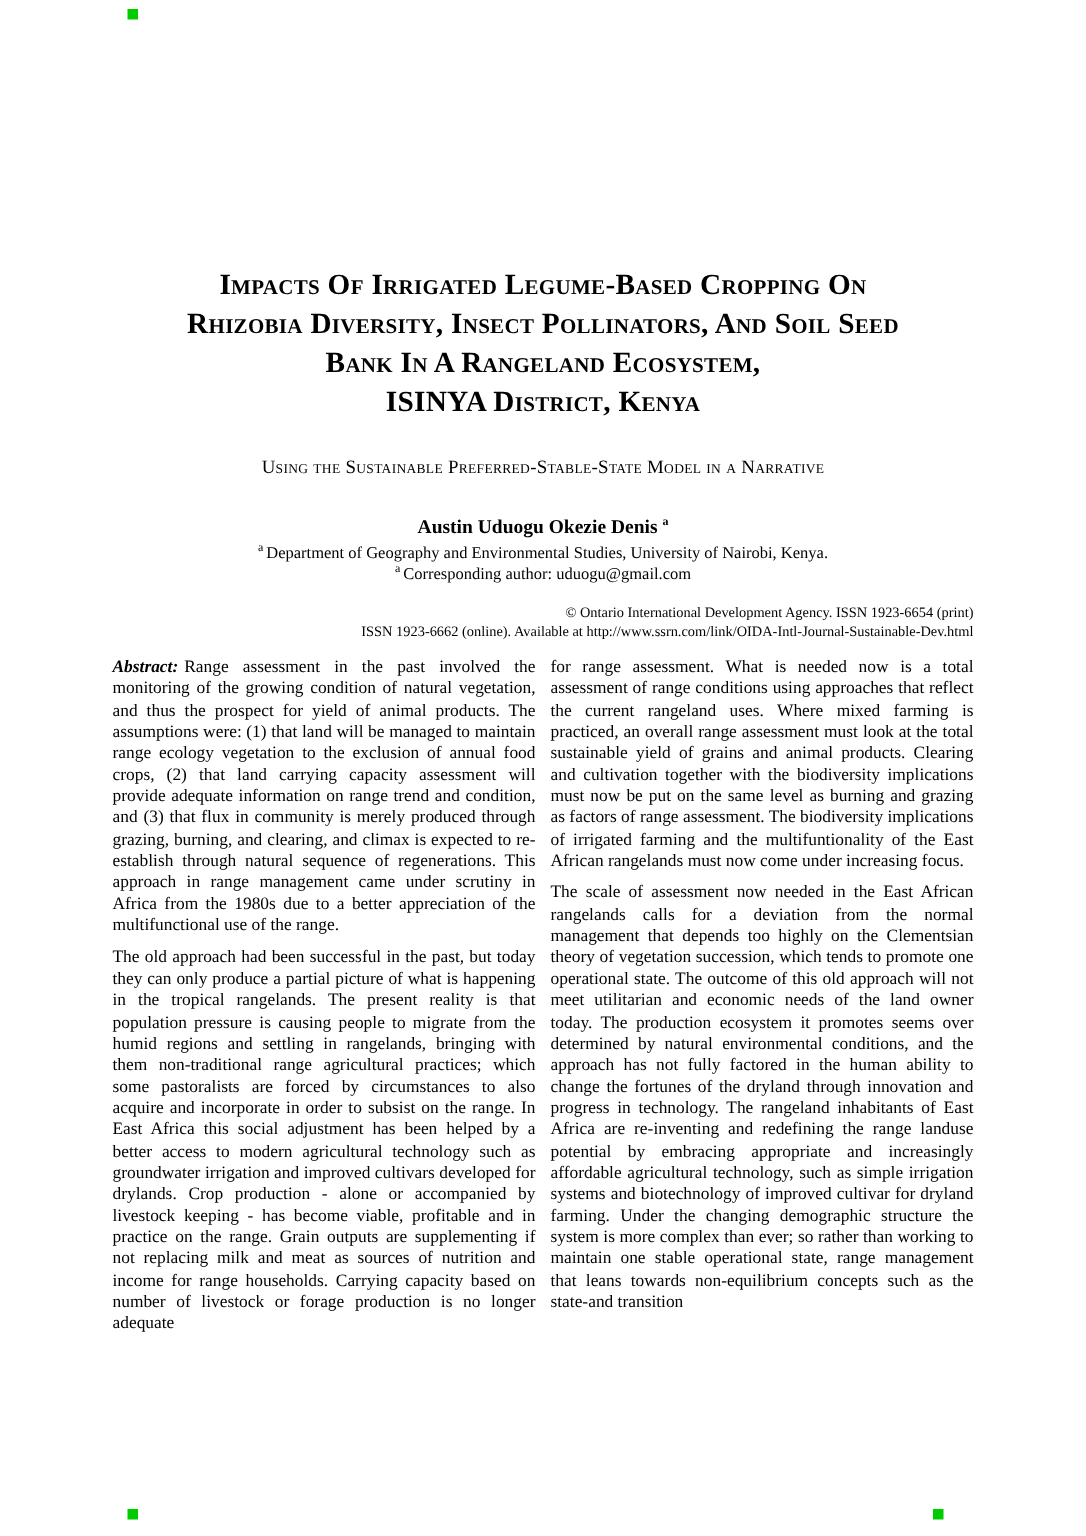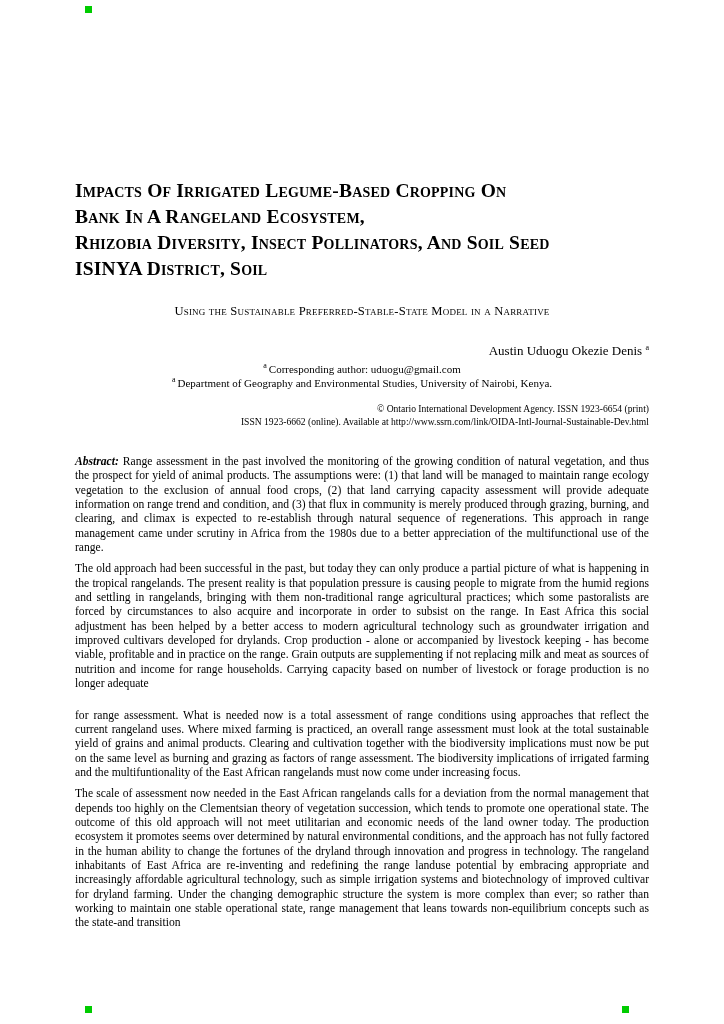--- a/index.html
+++ b/index.html
@@ -10,40 +10,40 @@
     color:#000;
     font-family:"Liberation Serif", serif;
     overflow:hidden;
   }
   .content{
     position:absolute;
     left:75px;top:178px;
     width:574px;
   }
   .title{
-    text-align:left;
+    text-align:center;
     font-weight:bold;
     font-variant:small-caps;
     font-size:19.5px;
     line-height:26px;
     letter-spacing:0.2px;
   }
   .subtitle{
     margin-top:21px;
     text-align:center;
     font-weight:normal;
     font-variant:small-caps;
     font-size:12.6px;
     line-height:16px;
     letter-spacing:0.2px;
   }
   .author{
     margin-top:24px;
-    text-align:right;
-    font-weight:normal;
+    text-align:center;
+    font-weight:bold;
     font-size:13px;
     line-height:16px;
   }
   .author sup, .affil sup, .imprint sup{
     font-size:8px;
     vertical-align:super;
     line-height:0;
   }
   .affil{
     margin-top:3px;
@@ -52,24 +52,23 @@
     line-height:14px;
   }
   .affil .line sup{margin-right:2px;}
   .imprint{
     margin-top:12px;
     text-align:right;
     font-size:9.6px;
     line-height:13px;
   }
   .columns{
-    margin-top:27px;
+    margin-top:10px;
     display:flex;
     gap:10px;
-    flex-direction:column;
   }
   .col{
     flex:1 1 0;
     text-align:justify;
     font-size:11.6px;
     line-height:14.35px;
     hyphens:none;
   }
   .col p{margin:0 0 7px 0;}
   .abstract-label{
@@ -92,32 +91,32 @@
 <div class="page">
 
   <div class="corner-mark tl"></div>
   <div class="corner-mark bl"></div>
   <div class="corner-mark br"></div>
 
   <div class="content">
 
     <div class="title">
       <div>Impacts Of Irrigated Legume-Based Cropping On</div>
+      <div>Rhizobia Diversity, Insect Pollinators, And Soil Seed</div>
       <div>Bank In A Rangeland Ecosystem,</div>
-      <div>Rhizobia Diversity, Insect Pollinators, And Soil Seed</div>
-      <div>ISINYA District, Soil</div>
+      <div>ISINYA District, Kenya</div>
     </div>
 
     <div class="subtitle">Using the Sustainable Preferred-Stable-State Model in a Narrative</div>
 
     <div class="author"><span>Austin Uduogu Okezie Denis</span> <sup>a</sup></div>
 
     <div class="affil">
+      <div class="line"><sup>a</sup><span>Department of Geography and Environmental Studies, University of Nairobi, Kenya.</span></div>
       <div class="line"><sup>a</sup><span>Corresponding author: uduogu@gmail.com</span></div>
-      <div class="line"><sup>a</sup><span>Department of Geography and Environmental Studies, University of Nairobi, Kenya.</span></div>
     </div>
 
     <div class="imprint">
       <div>© Ontario International Development Agency. ISSN 1923-6654 (print)</div>
       <div>ISSN 1923-6662 (online). Available at http://www.ssrn.com/link/OIDA-Intl-Journal-Sustainable-Dev.html</div>
     </div>
 
     <div class="columns">
       <div class="col">
         <p><span class="abstract-label">Abstract:</span><span>Range assessment in the past involved the monitoring of the growing condition of natural vegetation, and thus the prospect for yield of animal products. The assumptions were: (1) that land will be managed to maintain range ecology vegetation to the exclusion of annual food crops, (2) that land carrying capacity assessment will provide adequate information on range trend and condition, and (3) that flux in community is merely produced through grazing, burning, and clearing, and climax is expected to re-establish through natural sequence of regenerations. This approach in range management came under scrutiny in Africa from the 1980s due to a better appreciation of the multifunctional use of the range.</span></p>

